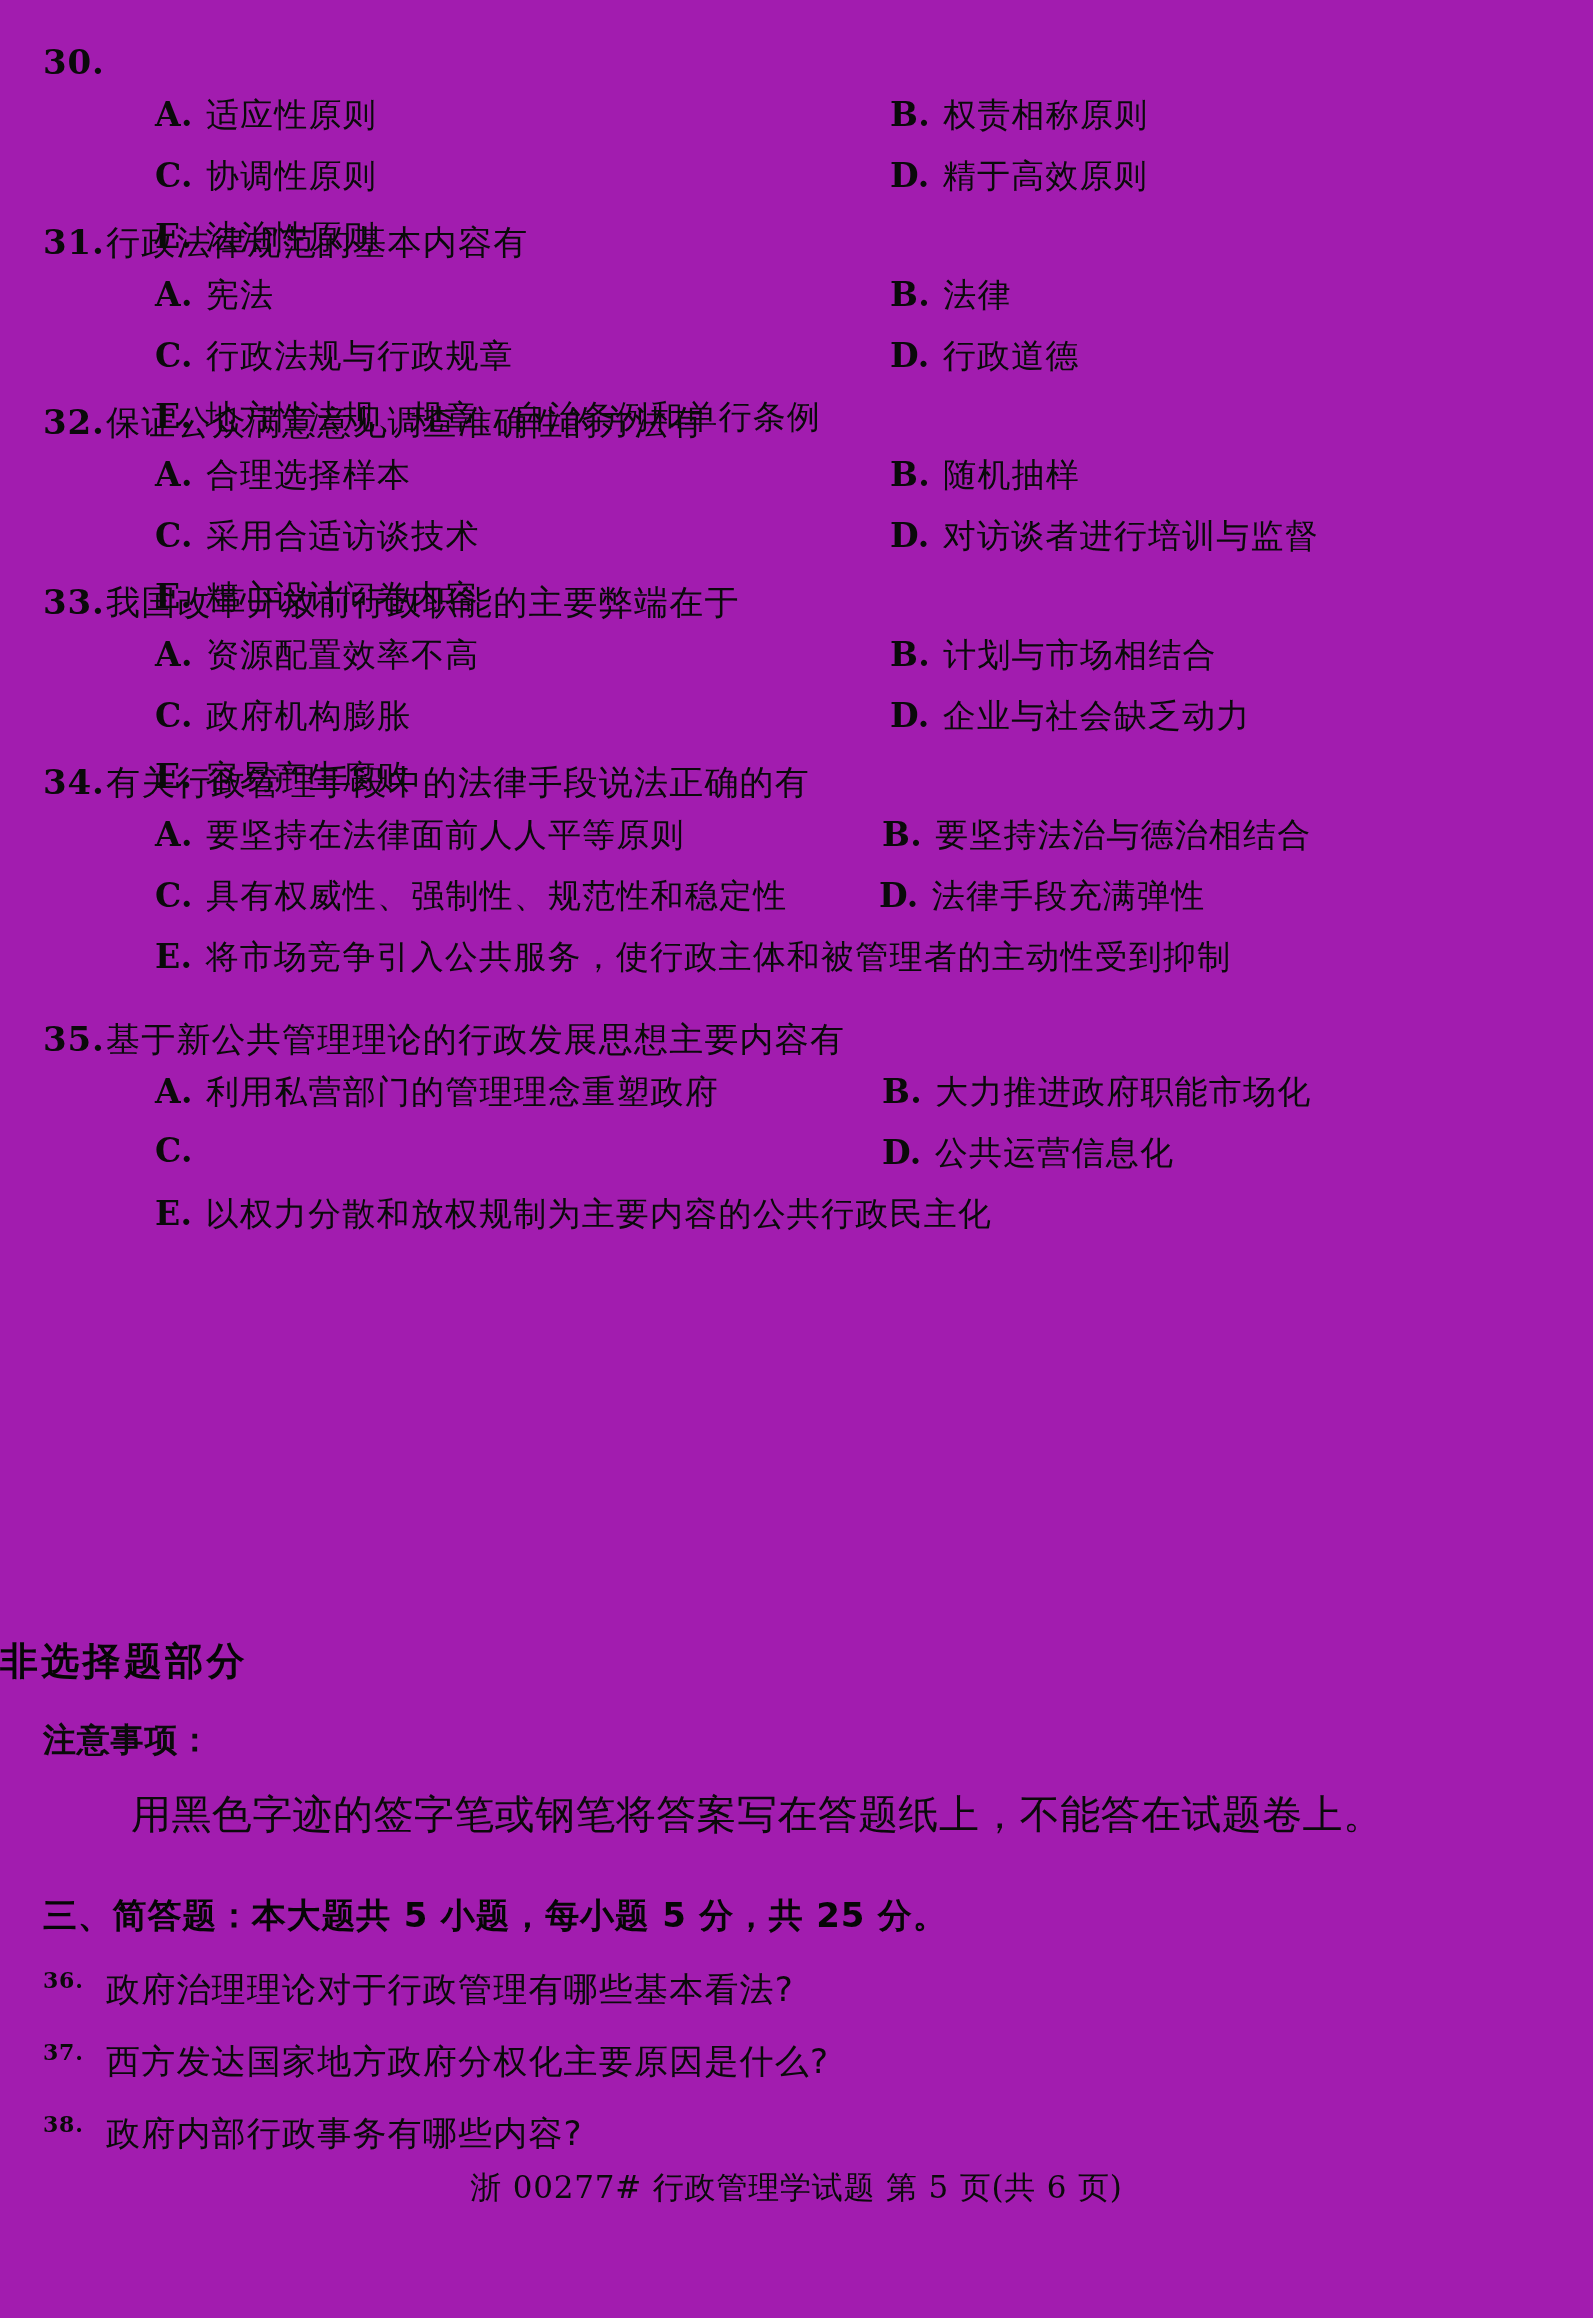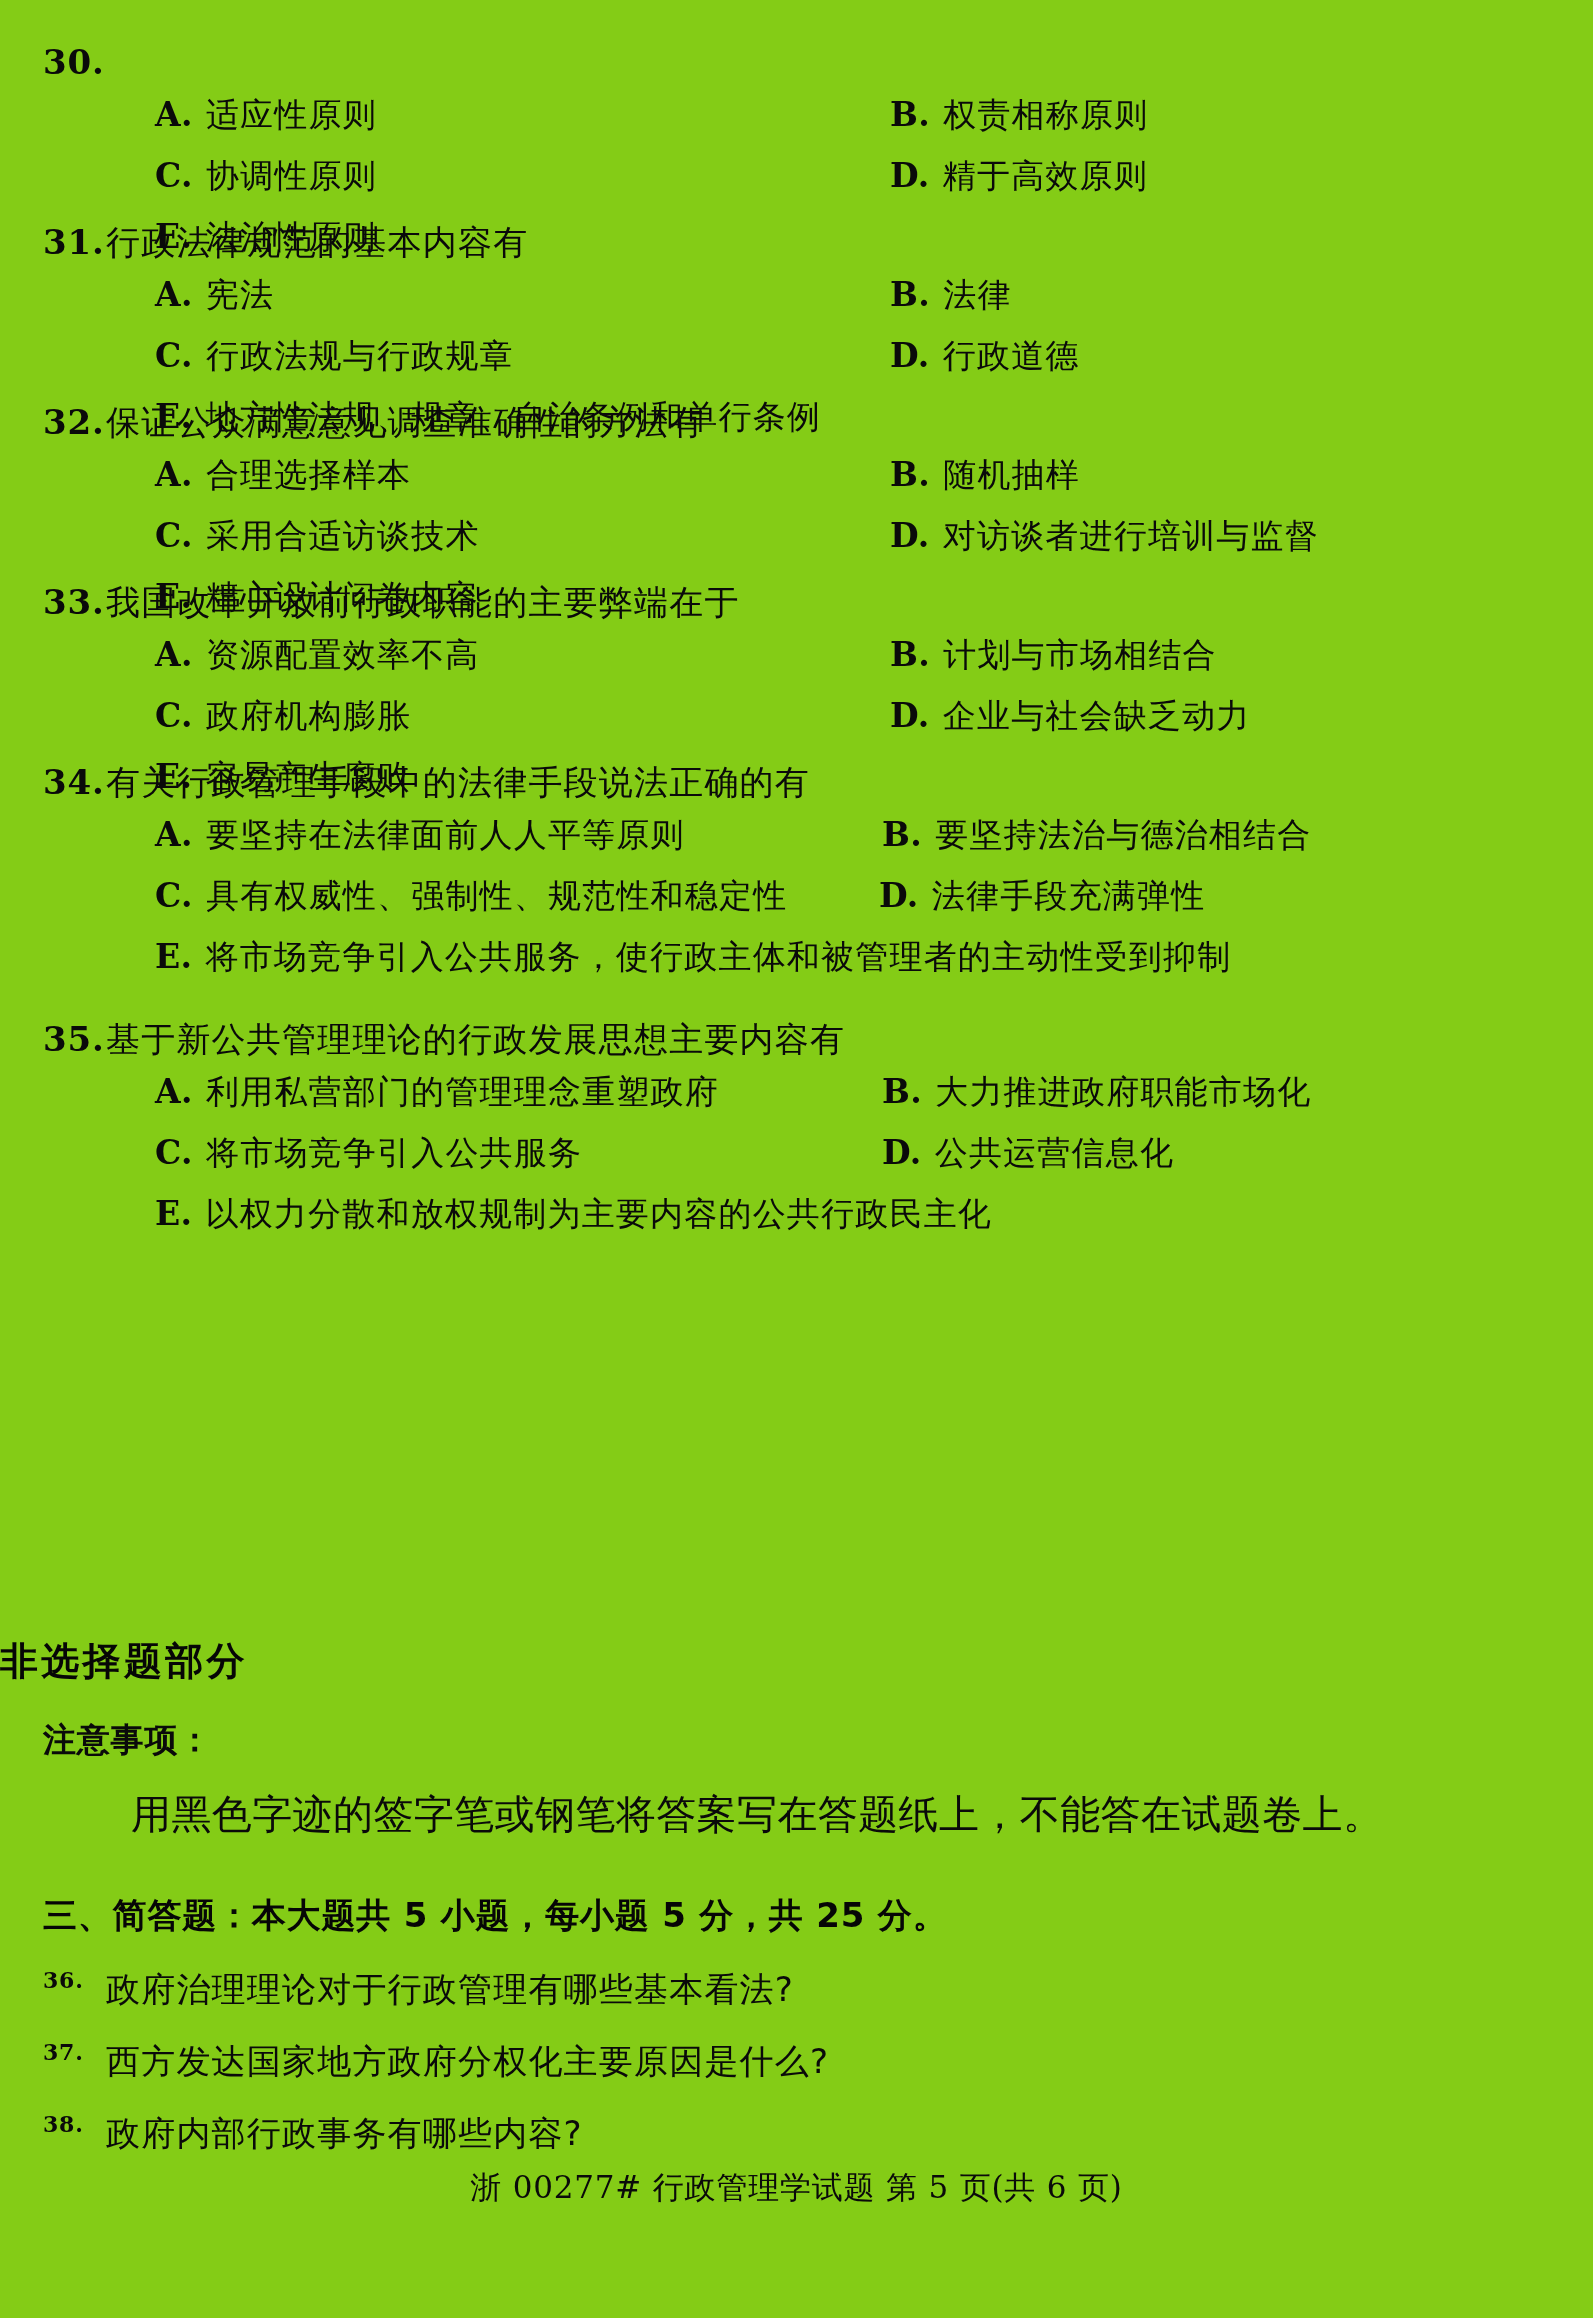--- a/index.html
+++ b/index.html
@@ -8,21 +8,21 @@
     background: #ffffff;
   }
   body {
     font-family: "DejaVu Sans", "Liberation Sans", sans-serif;
     color: #111111;
   }
   #page {
     position: relative;
     width: 1593px;
     height: 2319px;
-    background: #84cc16;
+    background: #a21caf;
     overflow: hidden;
   }
 
   
   .cn {
     font-family: "DejaVu Sans", "Liberation Sans", sans-serif;
     color: #0a0a0a;
     white-space: pre;
     letter-spacing: 0.4px;
   }
@@ -337,21 +337,20 @@
         <span class="opt-text cn">利用私营部门的管理理念重塑政府</span>
       </div>
       <div class="opt opt-right-tight">
         <span class="opt-letter cn">B.</span>
         <span class="opt-text cn">大力推进政府职能市场化</span>
       </div>
     </div>
     <div class="opt-row">
       <div class="opt opt-left">
         <span class="opt-letter cn">C.</span>
-        <span class="opt-text cn">将市场竞争引入公共服务</span>
       </div>
       <div class="opt opt-right-tight">
         <span class="opt-letter cn">D.</span>
         <span class="opt-text cn">公共运营信息化</span>
       </div>
     </div>
     <div class="opt-row">
       <div class="opt opt-left">
         <span class="opt-letter cn">E.</span>
         <span class="opt-text cn">以权力分散和放权规制为主要内容的公共行政民主化</span>

